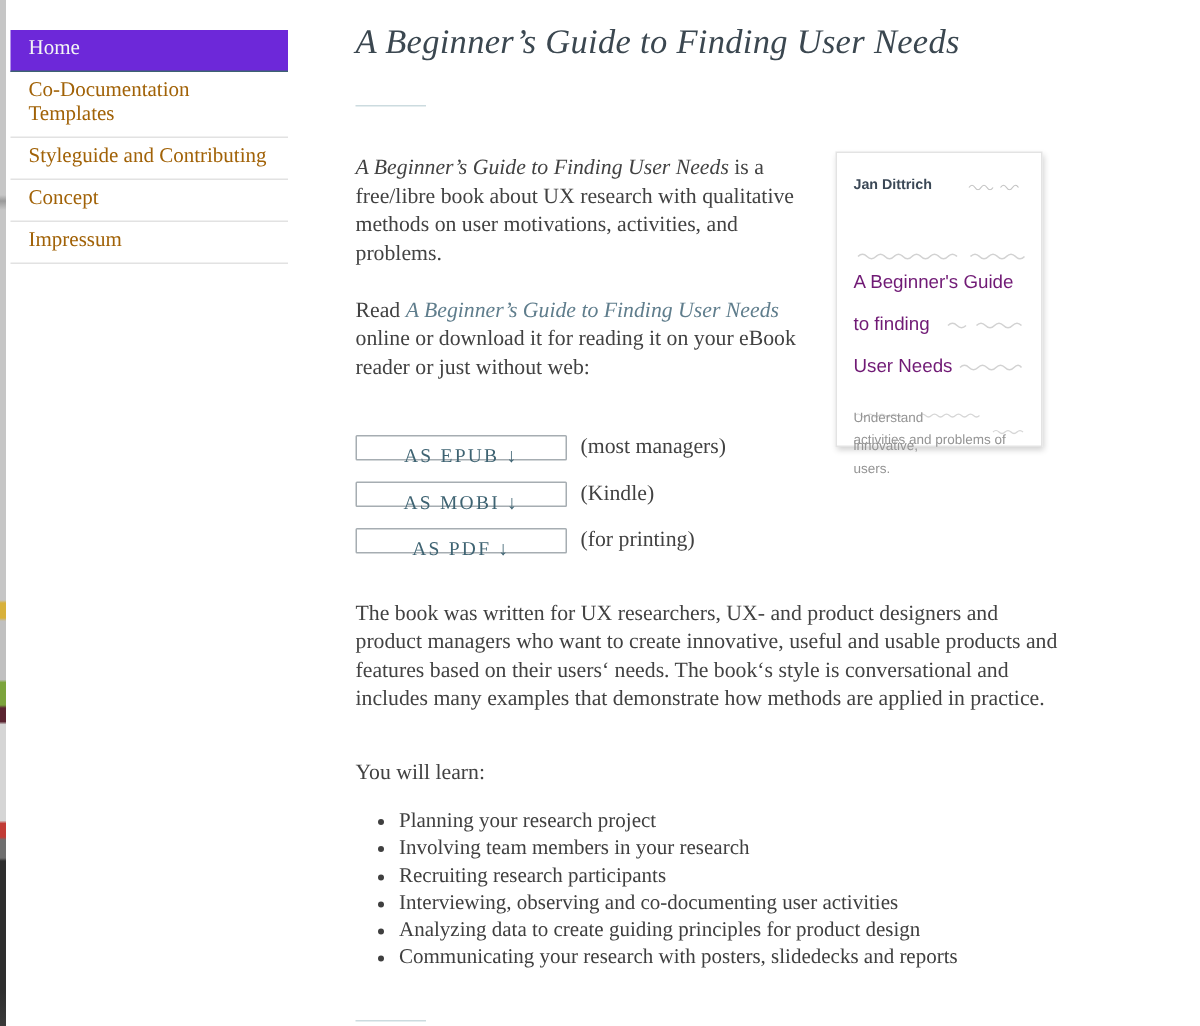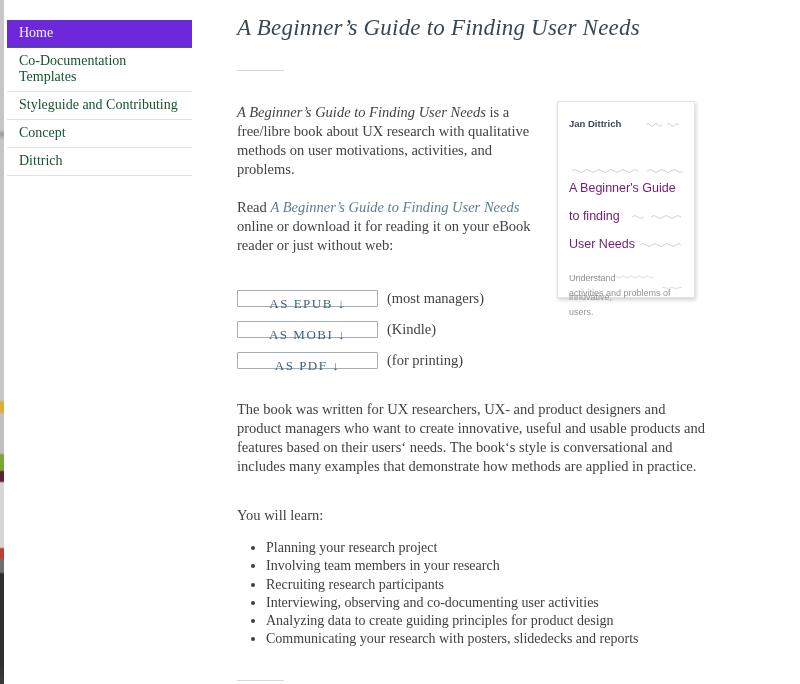--- a/index.html
+++ b/index.html
@@ -14,21 +14,21 @@
       #c6c6c6 400px, #d8b13a 402px, #d8b13a 412px, #c0c0c0 414px,
       #c0c0c0 453px, #7ca43c 455px, #7ca43c 470px, #5a2430 472px,
       #5a2430 481px, #d5d5d5 483px, #d5d5d5 547px, #c23b35 549px,
       #c23b35 558px, #6f6f6f 560px, #6f6f6f 572px, #2e2e2e 574px,
       #2e2e2e 660px, #3a3a3a 684px);
   }
 
   
   .sidebar { position: absolute; left: 7px; top: 20px; width: 185px; }
   .nav-item {
-    display: block; font-size: 14px; color: #14532d;
+    display: block; font-size: 14px; color: #a16207;
     padding: 5px 12px 6px 12px; border-bottom: 1px solid #e2e2e2;
     cursor: pointer; text-decoration: none;
   }
   .nav-item.active {
     background: #6d28d9; color: #f3f5f5; border-bottom: 1px solid #3e6372;
   }
 
   
   .main { position: absolute; left: 237px; top: 0; width: 468px; }
   .page-title {
@@ -83,21 +83,21 @@
 </head>
 <body>
 
 <div class="edge-strip"></div>
 
 <nav class="sidebar">
   <a class="nav-item active">Home</a>
   <a class="nav-item">Co-Documentation Templates</a>
   <a class="nav-item">Styleguide and Contributing</a>
   <a class="nav-item">Concept</a>
-  <a class="nav-item">Dittrich</a>
+  <a class="nav-item">Impressum</a>
 </nav>
 
 <main class="main">
   <h1 class="page-title">A Beginner’s Guide to Finding User Needs</h1>
   <hr class="mini-divider">
 
   <div class="content">
 
     <div class="book-cover">
       <div class="cover-author-row">

